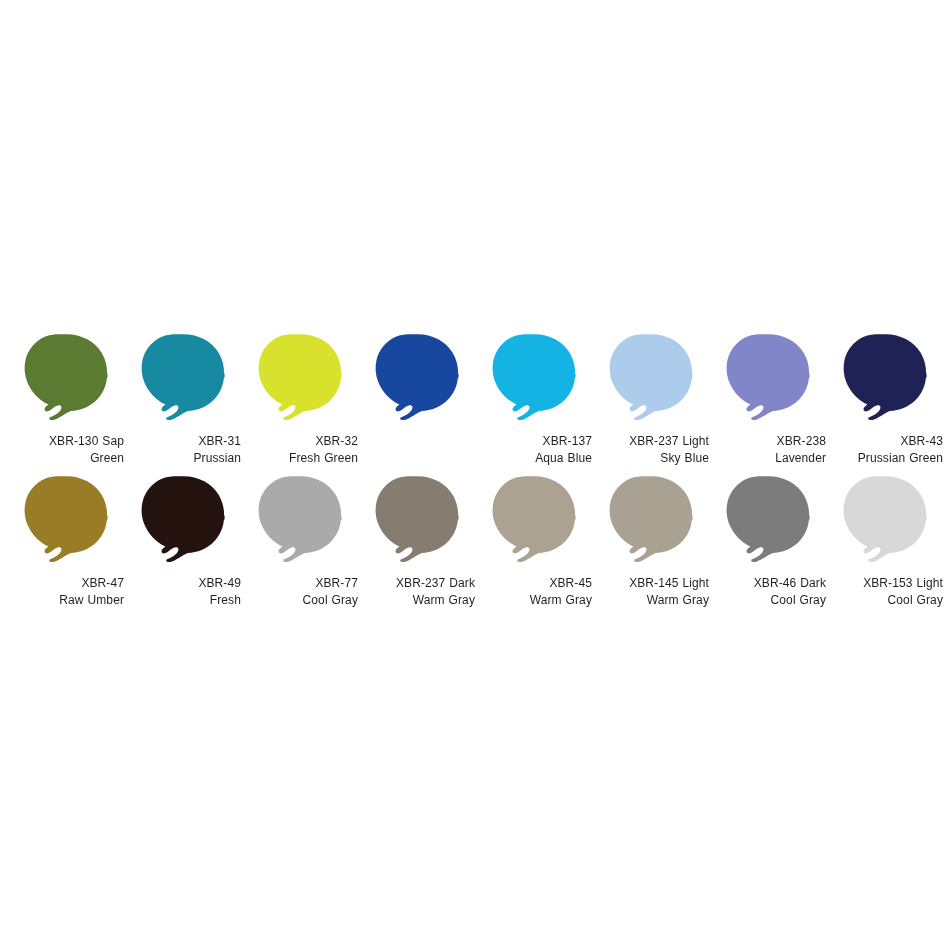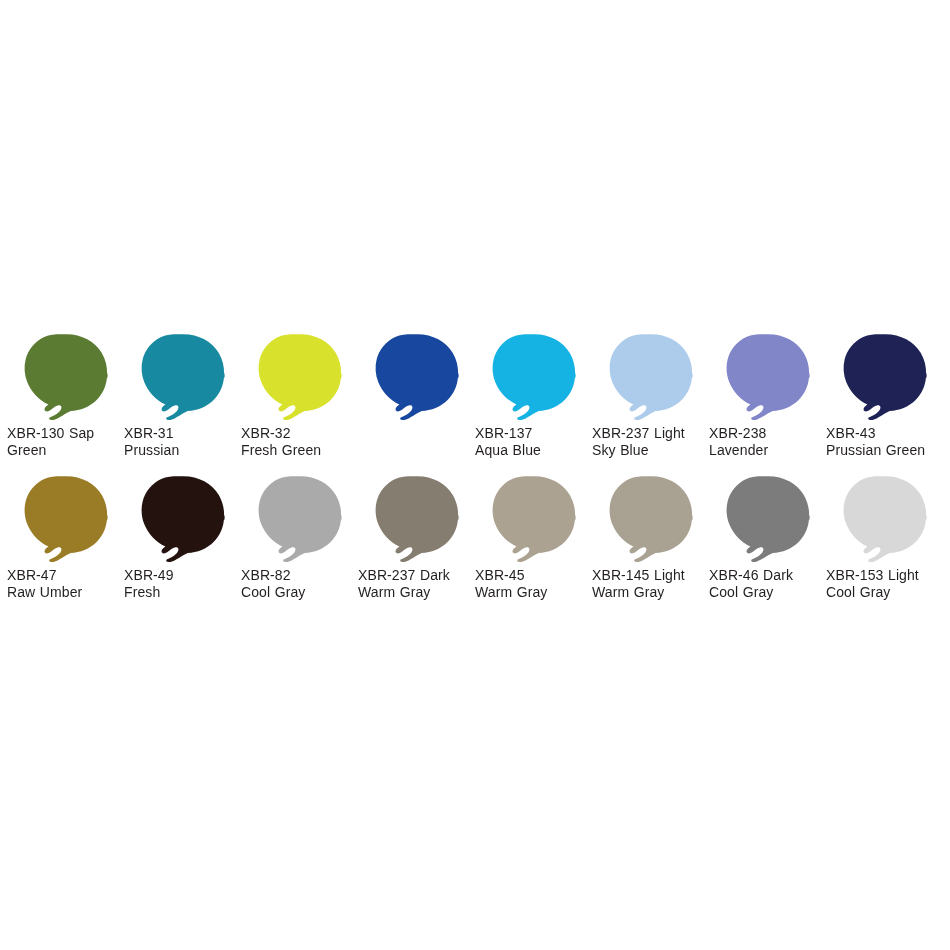--- a/index.html
+++ b/index.html
@@ -50,25 +50,25 @@
     display: block;
   }
   .swatch-blob svg {
     display: block;
     width: 90px;
     height: 88px;
     overflow: visible;
   }
 
   .swatch-label {
-    margin-top: 4px;
-    font-size: 14px;
+    margin-top: 12px;
+    font-size: 12px;
     line-height: 17px;
     color: #231f20;
-    text-align: left;
+    text-align: right;
     letter-spacing: 0.1px;
     width: 117px;
     word-spacing: 0.5px;
   }
   .swatch-label .ln {
     display: block;
     white-space: nowrap;
   }
 </style>
 </head>
@@ -182,21 +182,21 @@
           <span class="ln">Fresh</span>
         </div>
       </div>
       <div class="swatch-cell">
         <span class="swatch-blob">
           <svg viewBox="0 0 90 88">
             <path d="M45.5,1.2 C60.5,1.2 74.2,8.6 80.8,20.0 C84.6,26.6 86.2,33.6 86.1,40.2 L86.6,41.0 L86.6,44.2 L85.9,45.0 C85.0,53.6 81.5,61.2 75.6,67.0 C68.6,73.9 59.3,77.6 49.6,77.9 L48.8,78.6 C47.0,79.4 45.2,80.2 43.6,81.2 C40.5,83.1 37.6,85.2 34.0,86.4 C32.4,86.9 30.7,87.2 29.2,86.7 C28.4,86.4 27.9,85.6 28.3,84.9 C28.7,84.2 29.6,84.0 30.4,83.7 C33.2,82.7 35.8,81.2 37.9,79.1 C39.1,77.9 40.1,76.5 40.4,75.0 C40.6,74.1 40.3,73.2 39.6,72.7 C38.8,72.1 37.7,72.2 36.8,72.5 C34.7,73.1 32.9,74.4 31.2,75.8 C29.9,76.8 28.6,77.9 27.0,78.3 C25.9,78.6 24.6,78.4 23.9,77.5 C23.3,76.7 23.5,75.6 24.0,74.8 C24.8,73.4 26.1,72.4 27.4,71.5 C17.7,67.0 10.1,58.9 6.2,49.0 C3.4,41.9 2.8,34.0 4.6,26.6 C7.0,16.6 13.9,8.2 23.2,3.9 C30.1,0.7 37.9,1.2 45.5,1.2 Z" fill="#aaaaaa"></path>
           </svg>
         </span>
         <div class="swatch-label">
-          <span class="ln">XBR-82</span>
+          <span class="ln">XBR-77</span>
           <span class="ln">Cool Gray</span>
         </div>
       </div>
       <div class="swatch-cell">
         <span class="swatch-blob">
           <svg viewBox="0 0 90 88">
             <path d="M45.5,1.2 C60.5,1.2 74.2,8.6 80.8,20.0 C84.6,26.6 86.2,33.6 86.1,40.2 L86.6,41.0 L86.6,44.2 L85.9,45.0 C85.0,53.6 81.5,61.2 75.6,67.0 C68.6,73.9 59.3,77.6 49.6,77.9 L48.8,78.6 C47.0,79.4 45.2,80.2 43.6,81.2 C40.5,83.1 37.6,85.2 34.0,86.4 C32.4,86.9 30.7,87.2 29.2,86.7 C28.4,86.4 27.9,85.6 28.3,84.9 C28.7,84.2 29.6,84.0 30.4,83.7 C33.2,82.7 35.8,81.2 37.9,79.1 C39.1,77.9 40.1,76.5 40.4,75.0 C40.6,74.1 40.3,73.2 39.6,72.7 C38.8,72.1 37.7,72.2 36.8,72.5 C34.7,73.1 32.9,74.4 31.2,75.8 C29.9,76.8 28.6,77.9 27.0,78.3 C25.9,78.6 24.6,78.4 23.9,77.5 C23.3,76.7 23.5,75.6 24.0,74.8 C24.8,73.4 26.1,72.4 27.4,71.5 C17.7,67.0 10.1,58.9 6.2,49.0 C3.4,41.9 2.8,34.0 4.6,26.6 C7.0,16.6 13.9,8.2 23.2,3.9 C30.1,0.7 37.9,1.2 45.5,1.2 Z" fill="#857d70"></path>
           </svg>
         </span>
         <div class="swatch-label">

